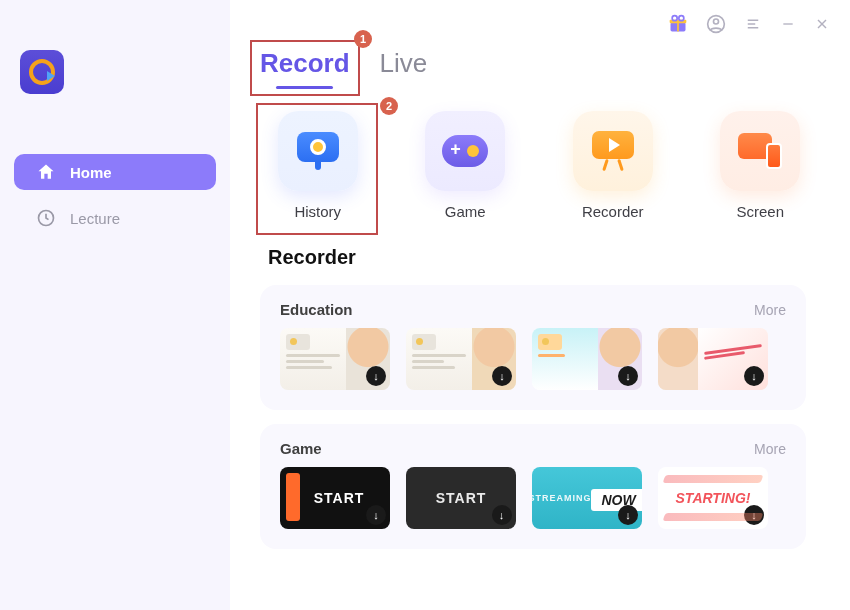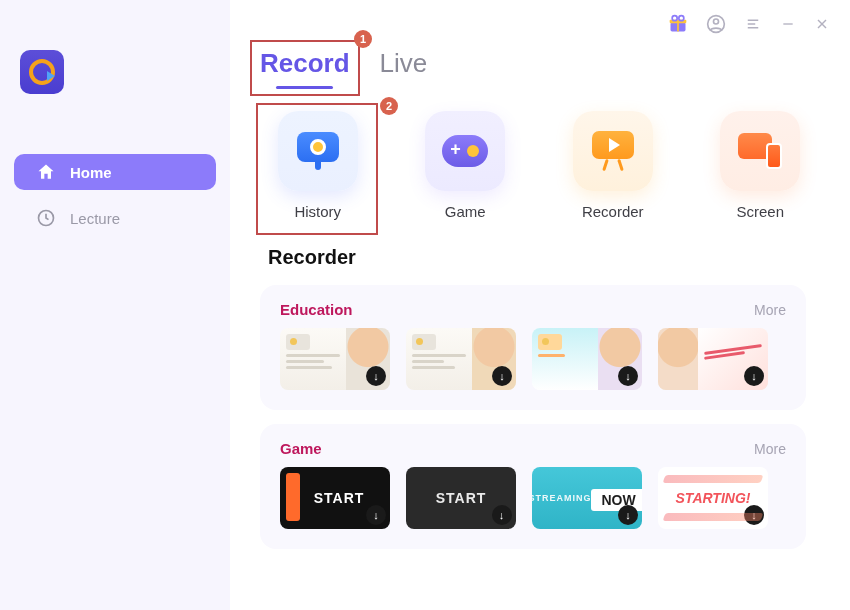--- a/index.html
+++ b/index.html
@@ -52,21 +52,21 @@
   .mode-tile.screen{ background:linear-gradient(180deg,#EDF3FF,#EAF0FF); box-shadow: 0 6px 18px rgba(74,104,255,.15);}
   .mode-tile.game{ background:linear-gradient(180deg,#F1EFFF,#ECEAFF); box-shadow: 0 6px 18px rgba(123,94,255,.12);}
   .mode-tile.lecture{ background:linear-gradient(180deg,#FFF6EA,#FFF1DC); box-shadow: 0 6px 18px rgba(255,180,60,.18);}
   .mode-tile.device{ background:linear-gradient(180deg,#FFF1EB,#FFEDE4); box-shadow: 0 6px 18px rgba(255,120,50,.15);}
   .mode-label{ font-size:15px; color:#3F3F46;}
   .section-title{ font-size:20px; font-weight:700; color:#111; margin-top:26px; margin-left:8px;}
   .template-block{
     margin-top:16px; background:#F9F8FE; border-radius:16px; padding:16px 20px 20px 20px;
   }
   .template-header{ display:flex; justify-content:space-between; align-items:center; margin-bottom:10px;}
-  .template-header .name{ font-weight:700; font-size:15px; color:#be185d;}
+  .template-header .name{ font-weight:700; font-size:15px; color:#404040;}
   .template-header .more{ color:#A6A4B3; font-size:14px; cursor:pointer;}
   .thumb-row{ display:flex; gap:16px;}
   .thumb{
     width:110px; height:62px; border-radius:8px; position:relative; overflow:hidden; cursor:pointer;
     display:flex; align-items:center; justify-content:center; font-weight:800; font-size:14px;
   }
   .thumb .dl{
     position:absolute; right:4px; bottom:4px; width:20px; height:20px; border-radius:50%;
     background:#1a1a1a; color:#fff; display:flex; align-items:center; justify-content:center; font-size:11px;
   }
@@ -81,21 +81,21 @@
   .edu-face{ width:44px; background:#E9E3D9; display:flex; align-items:flex-end;}
   .edu-face .head{ width:100%; height:100%; background:radial-gradient(circle at 50% 30%, #F2C9A3 20px, transparent 21px);}
   .edu-thumb.v3{ background:#fff; }
   .edu-thumb.v3 .edu-doc{ background:linear-gradient(180deg,#C8F2F7,#fff);}
   .game-thumb1{ background:#111; color:#fff; font-family: "Courier New", monospace; position:relative;}
   .game-thumb1::before{ content:""; position:absolute; left:6px; top:6px; width:14px; height:48px; background:#FF6A2B; border-radius:3px;}
   .game-thumb1 .txt{ margin-left:8px; letter-spacing:1px;}
   .game-thumb2{ background:#2a2a2a; color:#eaeaea; font-family:"Courier New",monospace; letter-spacing:1px;}
   .game-thumb3{ background:linear-gradient(180deg,#45C7D9,#2FB4C7); color:#fff;}
   .game-thumb3 .top{ font-size:9px; letter-spacing:1px; opacity:.9;}
-  .game-thumb3 .big{ background:#fff; color:#1d1d1d; padding:3px 10px; border-radius:3px; font-size:14px; font-weight:800; margin-top:3px;}
+  .game-thumb3 .big{ background:#fff; color:#1d1d1d; padding:3px 10px; border-radius:3px; font-size:14px; font-weight:800; margin-top:3px;font-style:italic;}
   .game-thumb4{ background:#fff; color:#F2545B; font-style:italic; position:relative;}
   .game-thumb4::before,.game-thumb4::after{
     content:""; position:absolute; left:6px; right:6px; height:8px; background:linear-gradient(90deg,#F2545B,#FF8A66);
     transform:skewX(-20deg); opacity:.4; border-radius:3px;
   }
   .game-thumb4::before{ top:8px;} .game-thumb4::after{ bottom:8px;}
   
   .ico-screen{ width:42px; height:38px; position:relative;}
   .ico-screen .body{ width:42px; height:30px; background:linear-gradient(180deg,#4A8CFF,#2C6FF2); border-radius:8px; position:relative;}
   .ico-screen .lens{ position:absolute; left:13px; top:7px; width:16px; height:16px; border-radius:50%; background:#FFC43A; border:3px solid #fff;}

